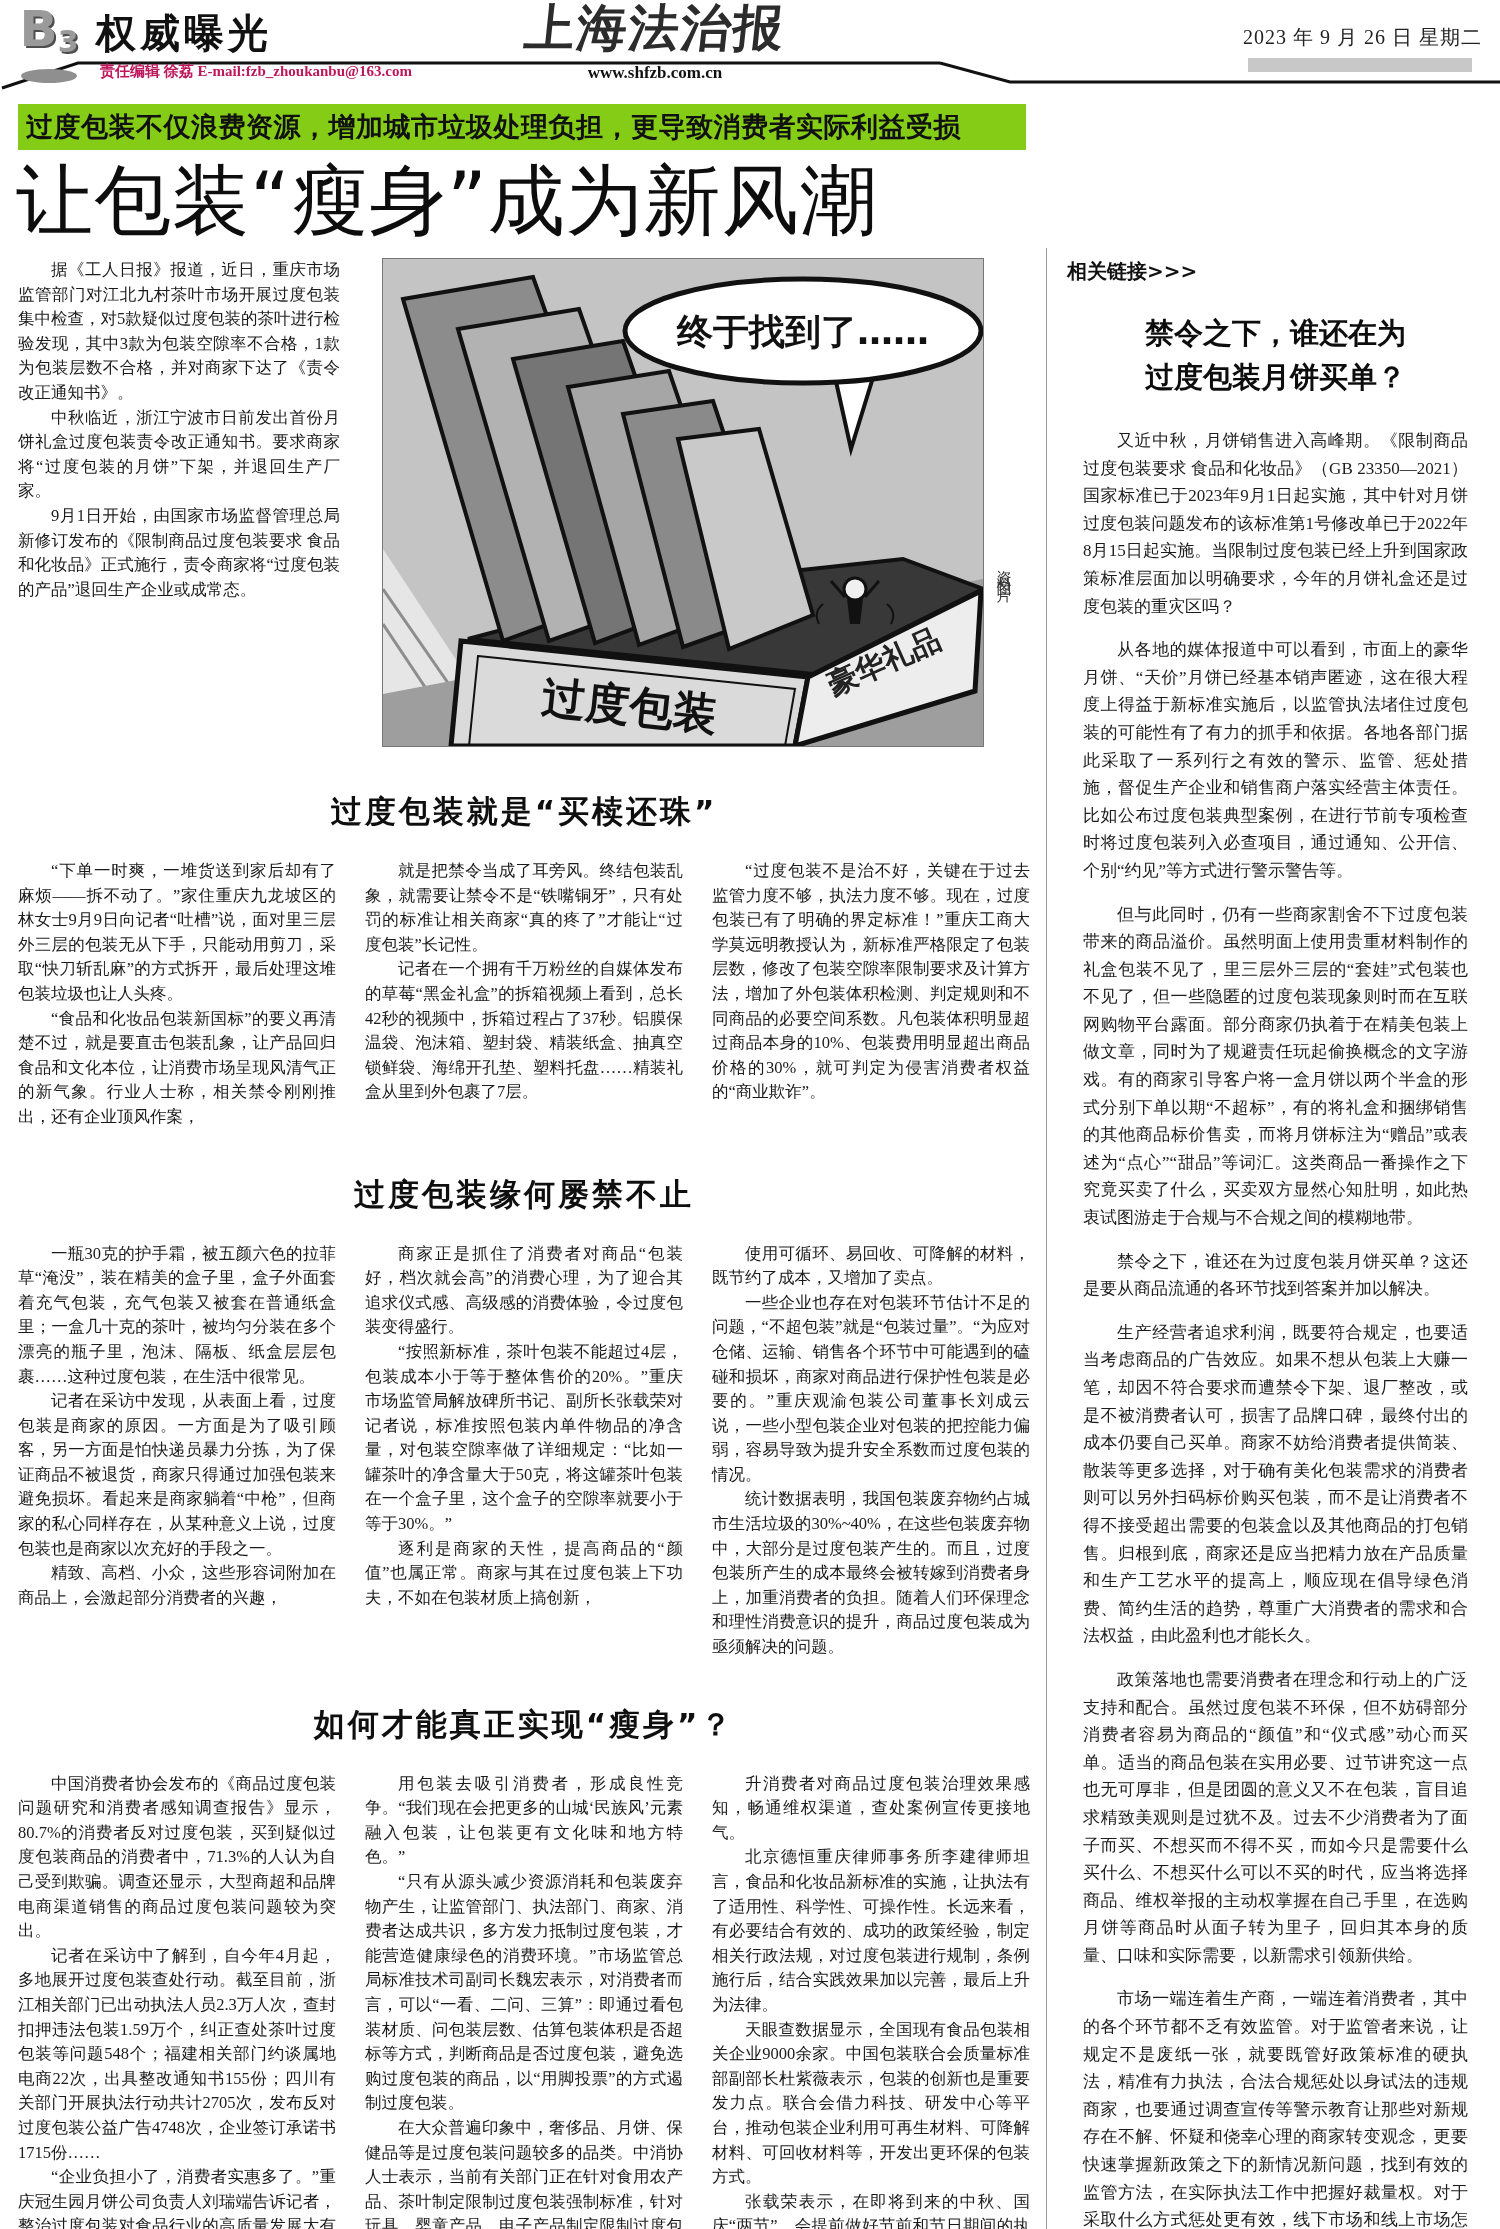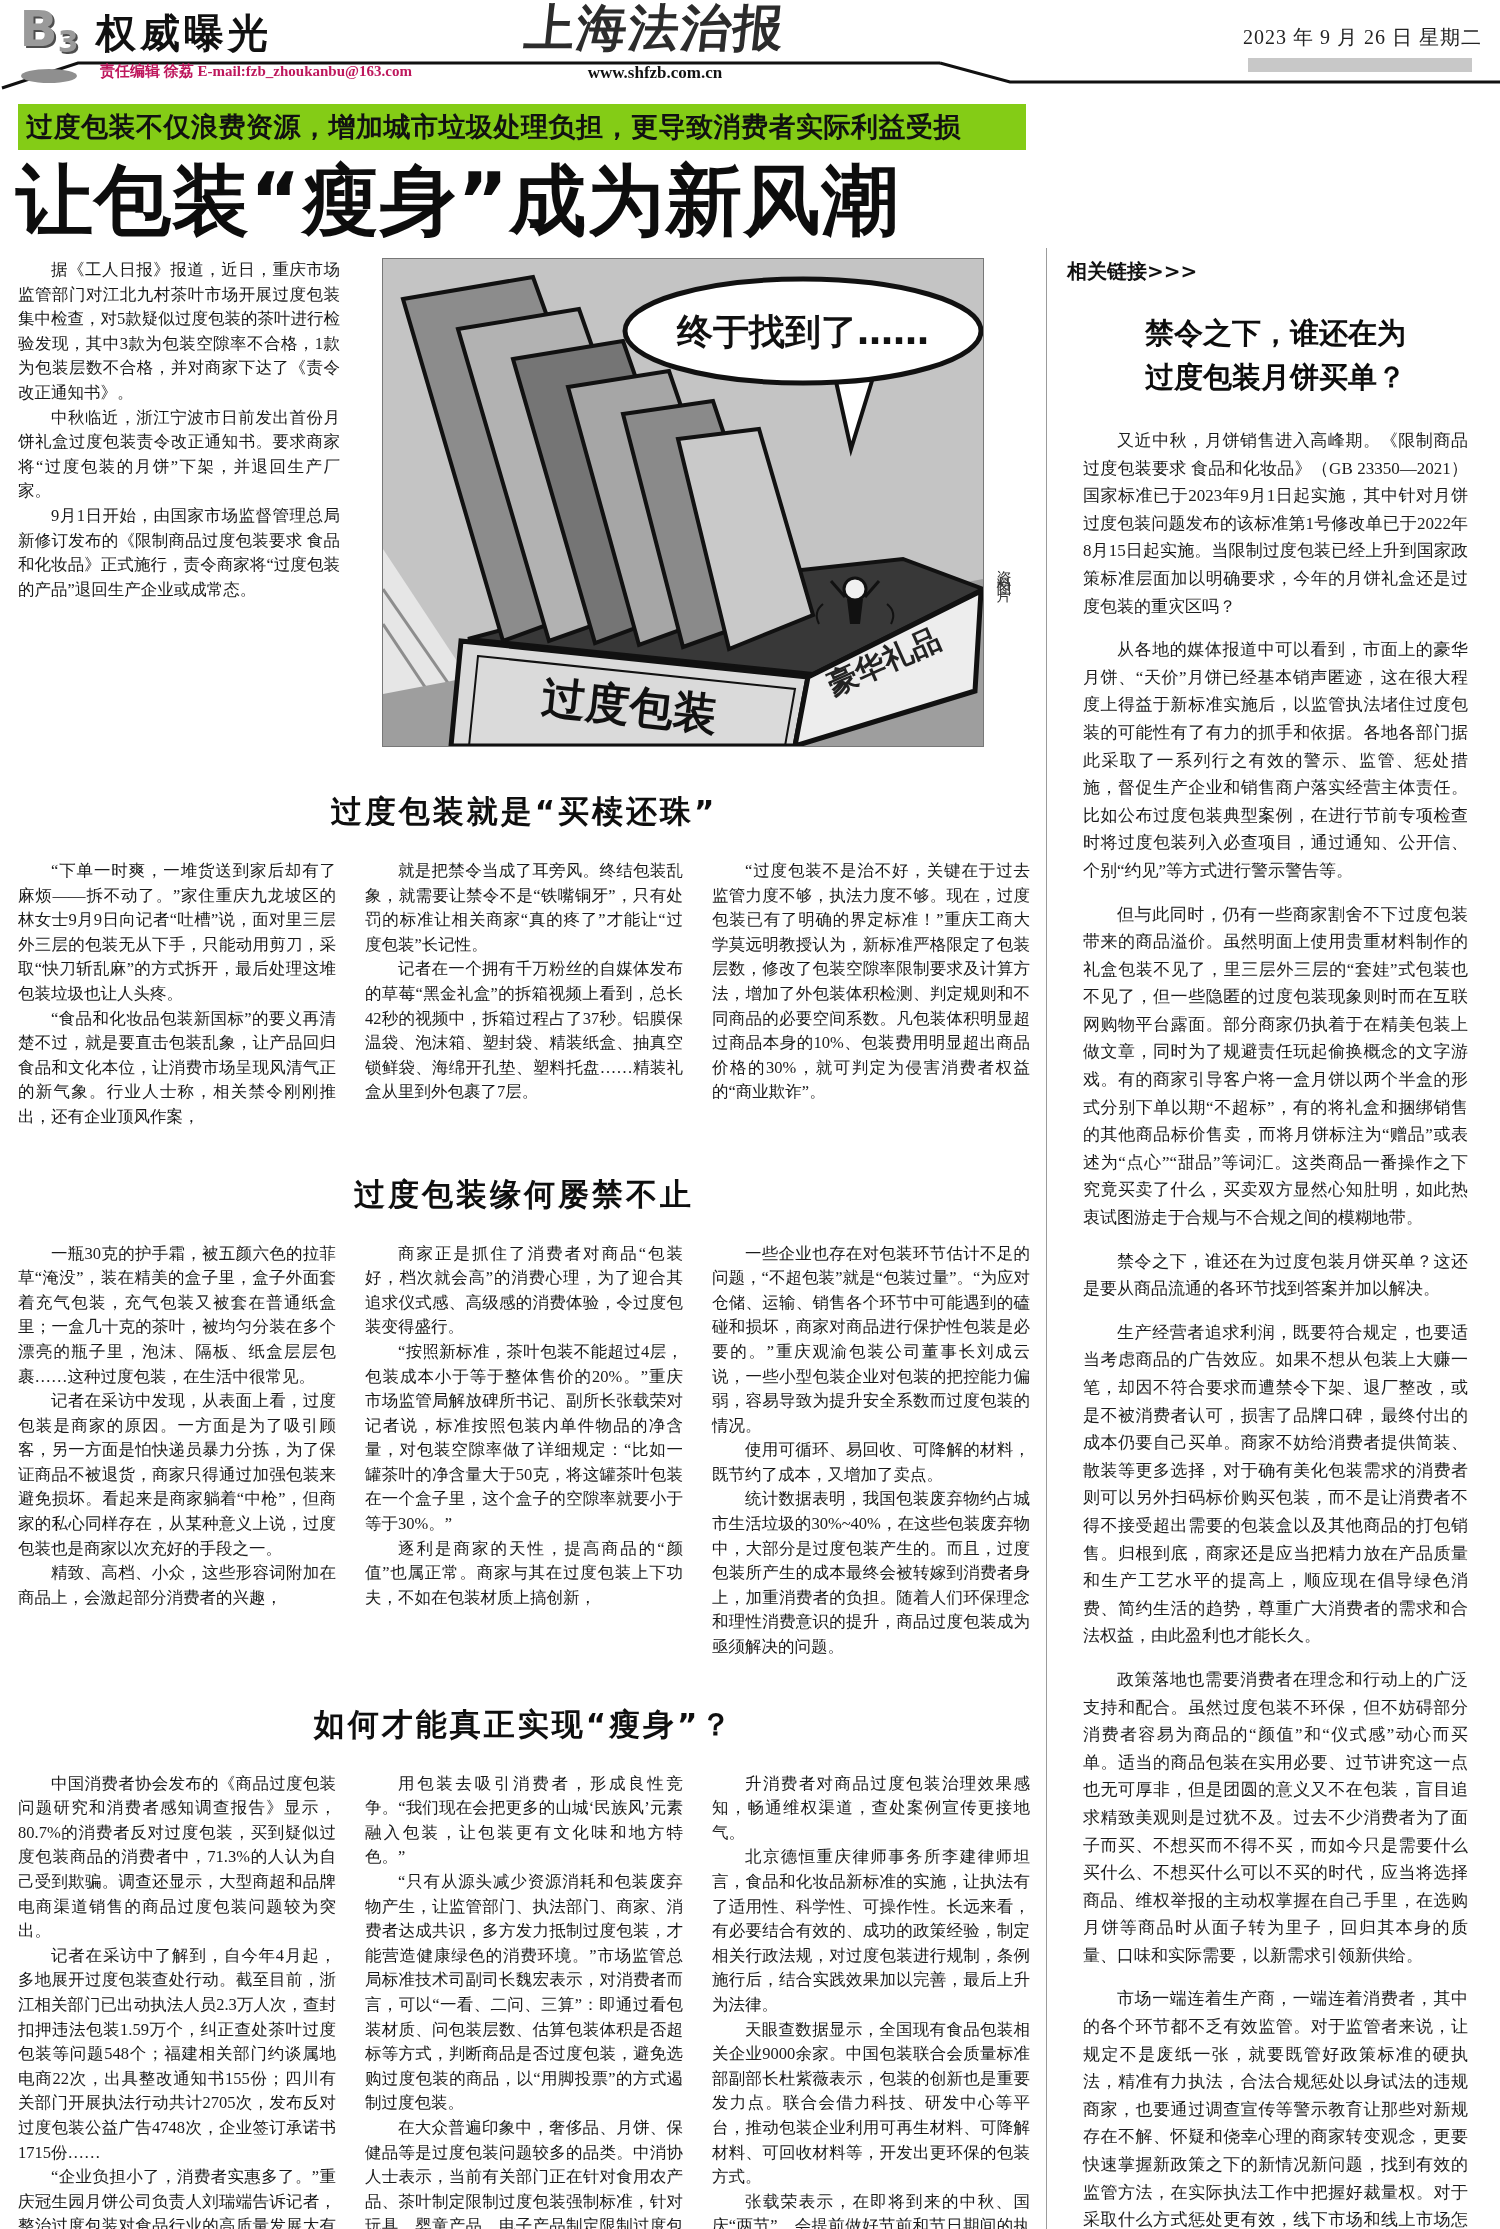--- a/index.html
+++ b/index.html
@@ -21,21 +21,21 @@
   .masthead-title{font-family:"DejaVu Serif","Liberation Serif",serif;font-weight:bold;font-size:50px;
                   line-height:52px;color:#2c2c2c;transform:skewX(-6deg);letter-spacing:2px;}
   .masthead-url{margin-top:9px;font-weight:bold;font-size:17px;color:#111;}
   .date-line{position:absolute;right:18px;top:24px;font-size:20px;color:#222;letter-spacing:1px;}
   .date-bar{position:absolute;left:1248px;right:28px;top:58px;height:14px;background:#c8c8c8;}
 
   
   .deck{margin:12px 0 0 18px;width:1008px;box-sizing:border-box;background:#84cc16;
         padding:5px 8px;font-family:"DejaVu Sans",sans-serif;font-weight:bold;font-size:27px;
         letter-spacing:.5px;color:#111;}
-  .headline{margin:8px 0 4px 16px;font-family:"DejaVu Sans",sans-serif;font-weight:700;
+  .headline{margin:8px 0 4px 16px;font-family:"DejaVu Sans",sans-serif;font-weight:400;
             font-size:77px;line-height:86px;letter-spacing:1px;color:#0d0d0d;}
 
   
   .content-row{display:flex;align-items:stretch;padding:0 0 14px 18px;}
   .main{width:1012px;flex:0 0 auto;}
   .sidebar{flex:1 1 auto;margin-left:16px;border-left:1px solid #9c9c9c;padding:4px 16px 10px 20px;}
 
   .lead-row{display:flex;margin-top:10px;}
   .lead-col{width:322px;flex:0 0 auto;}
   .lead-col p, .col p{margin:0;font-size:16.5px;line-height:24.6px;text-align:justify;text-indent:2em;}
@@ -156,22 +156,22 @@
               <p>一瓶30克的护手霜，被五颜六色的拉菲草“淹没”，装在精美的盒子里，盒子外面套着充气包装，充气包装又被套在普通纸盒里；一盒几十克的茶叶，被均匀分装在多个漂亮的瓶子里，泡沫、隔板、纸盒层层包裹……这种过度包装，在生活中很常见。</p>
               <p>记者在采访中发现，从表面上看，过度包装是商家的原因。一方面是为了吸引顾客，另一方面是怕快递员暴力分拣，为了保证商品不被退货，商家只得通过加强包装来避免损坏。看起来是商家躺着“中枪”，但商家的私心同样存在，从某种意义上说，过度包装也是商家以次充好的手段之一。</p>
               <p>精致、高档、小众，这些形容词附加在商品上，会激起部分消费者的兴趣，</p>
             </div>
           <div class="col">
               <p>商家正是抓住了消费者对商品“包装好，档次就会高”的消费心理，为了迎合其追求仪式感、高级感的消费体验，令过度包装变得盛行。</p>
               <p>“按照新标准，茶叶包装不能超过4层，包装成本小于等于整体售价的20%。”重庆市场监管局解放碑所书记、副所长张载荣对记者说，标准按照包装内单件物品的净含量，对包装空隙率做了详细规定：“比如一罐茶叶的净含量大于50克，将这罐茶叶包装在一个盒子里，这个盒子的空隙率就要小于等于30%。”</p>
               <p>逐利是商家的天性，提高商品的“颜值”也属正常。商家与其在过度包装上下功夫，不如在包装材质上搞创新，</p>
             </div>
           <div class="col">
+              <p>使用可循环、易回收、可降解的材料，既节约了成本，又增加了卖点。</p>
               <p>一些企业也存在对包装环节估计不足的问题，“不超包装”就是“包装过量”。“为应对仓储、运输、销售各个环节中可能遇到的磕碰和损坏，商家对商品进行保护性包装是必要的。”重庆观渝包装公司董事长刘成云说，一些小型包装企业对包装的把控能力偏弱，容易导致为提升安全系数而过度包装的情况。</p>
-              <p>使用可循环、易回收、可降解的材料，既节约了成本，又增加了卖点。</p>
               <p>统计数据表明，我国包装废弃物约占城市生活垃圾的30%~40%，在这些包装废弃物中，大部分是过度包装产生的。而且，过度包装所产生的成本最终会被转嫁到消费者身上，加重消费者的负担。随着人们环保理念和理性消费意识的提升，商品过度包装成为亟须解决的问题。</p>
             </div>
         </div>
       </section>
 
       <section class="news-section">
         <h2>如何才能真正实现“瘦身”？</h2>
         <div class="cols">
           <div class="col">
               <p>中国消费者协会发布的《商品过度包装问题研究和消费者感知调查报告》显示，80.7%的消费者反对过度包装，买到疑似过度包装商品的消费者中，71.3%的人认为自己受到欺骗。调查还显示，大型商超和品牌电商渠道销售的商品过度包装问题较为突出。</p>

